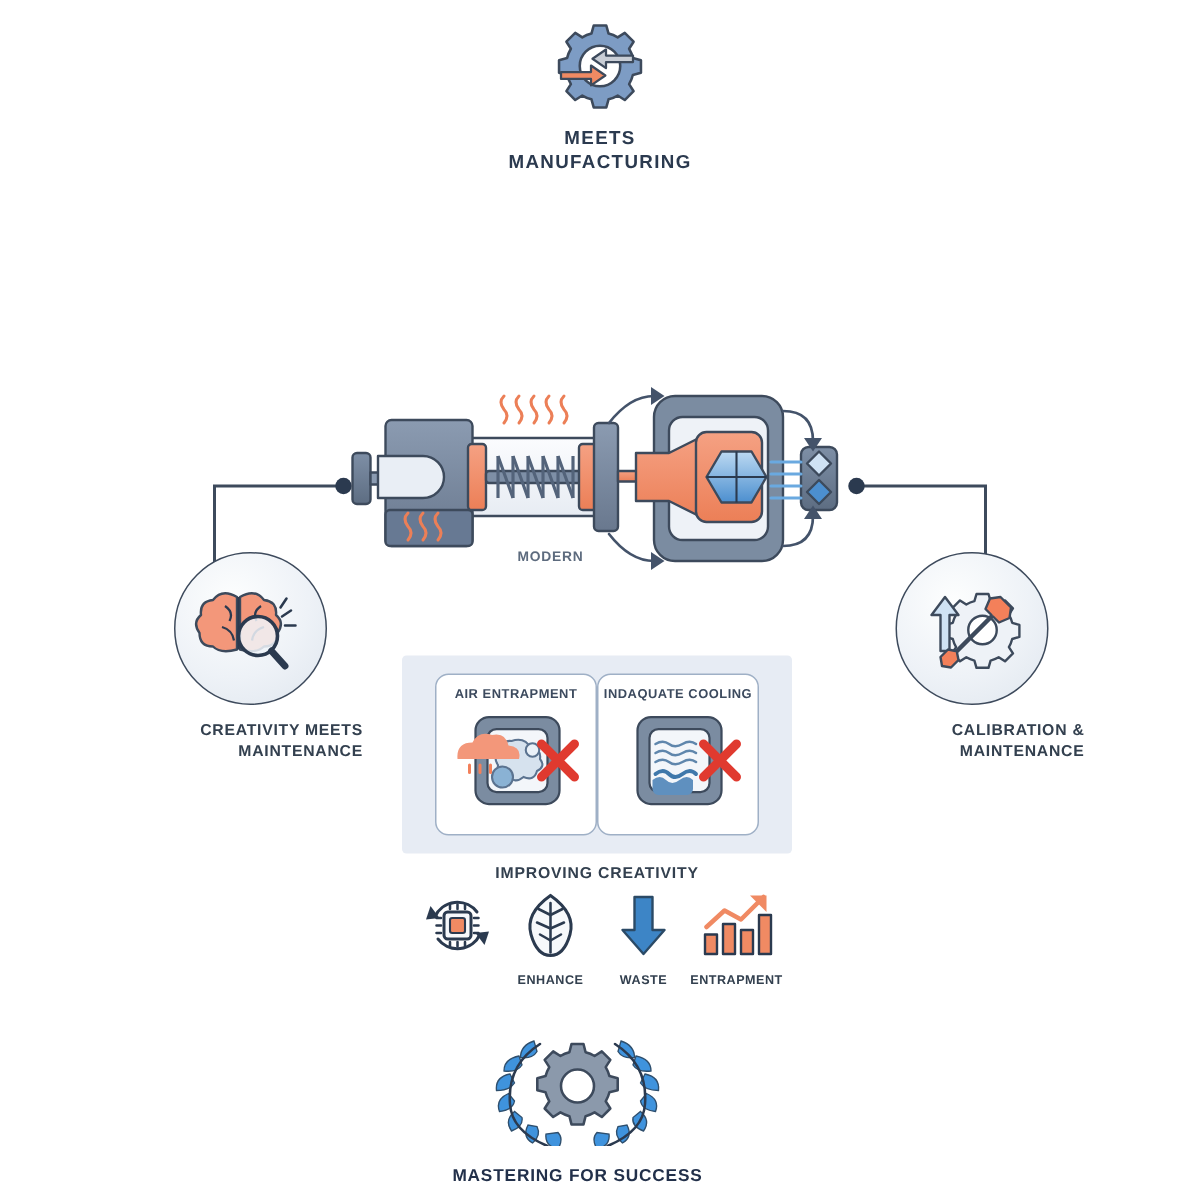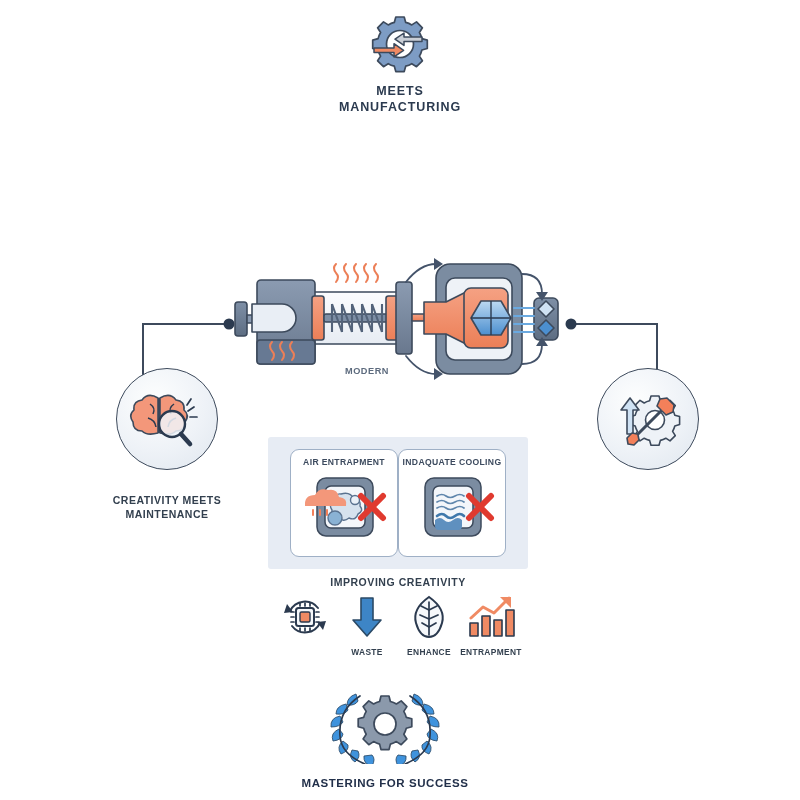--- a/index.html
+++ b/index.html
@@ -29,21 +29,21 @@
   }
 
   
   .node-circle{
     width:100px;height:100px;border-radius:50%;
     background:radial-gradient(circle at 38% 32%,#fdfefe 0%,#eef2f7 55%,#dfe6ee 100%);
     border:1.6px solid #3d4a5c;
     display:flex;align-items:center;justify-content:center;
   }
   .node-label{
-    width:150px;text-align:center;margin-top:23px;
+    width:150px;text-align:right;margin-top:10px;
     font-size:10.5px;font-weight:bold;letter-spacing:.5px;line-height:1.35;
     color:#33404f;
   }
   #node-left{left:92px;top:368px;width:150px;display:flex;flex-direction:column;align-items:center;}
   #node-right{left:573px;top:368px;width:150px;display:flex;flex-direction:column;align-items:center;}
 
   
   #defect-panel{
     left:268px;top:437px;width:260px;height:132px;
     background:#e7ecf4;border-radius:3px;
@@ -265,20 +265,24 @@
           <circle cx="0" cy="0" r="9.5" fill="#ffffff"></circle>
         </g>
 
         <path d="M18,50 V26 l-6,0 9,-12 9,12 -6,0 V50 z" fill="#cfe2f4" stroke="#3d4a5c" stroke-width="1.6" stroke-linejoin="round"></path>
 
         <g fill="#f3805a" stroke="#3d4a5c" stroke-width="1.6" stroke-linejoin="round">
           <path d="M58,14 l-7,1 -3,7 4,4 -24,24 -5,-1 -5,5 1,6 6,1 5,-5 -1,-5 24,-24 4,4 7,-3 1,-7 -5,-5 z"></path>
         </g>
       </svg>
     </div>
+    <div class="node-label">
+      <div>CALIBRATION &amp;</div>
+      <div>MAINTENANCE</div>
+    </div>
   </div>
 
   <div class="abs" id="defect-panel">
     <div class="defect-cards">
 
       <div class="defect-card">
         <div class="defect-title">AIR ENTRAPMENT</div>
         <div class="defect-art">
           <svg width="98" height="72" viewBox="0 0 98 72">
             <g stroke="#3d4a5c" stroke-width="1.5" stroke-linejoin="round">
@@ -355,38 +359,38 @@
             <path d="M18,12 v-3 M23,12 v-3 M28,12 v-3 M18,34 v3 M23,34 v3 M28,34 v3"></path>
             <path d="M12,18 h-3 M12,23 h-3 M12,28 h-3 M34,18 h3 M34,23 h3 M34,28 h3"></path>
           </g>
         </svg>
       </span>
       <div class="improve-label"></div>
     </div>
 
     <div class="improve-item">
       <span>
+        <svg width="40" height="46" viewBox="0 0 40 46">
+          <path d="M20,3 q17,12 13,26 q-4,14 -13,14 q-9,0 -13,-14 q-4,-14 13,-26 z" fill="#f6f8fb" stroke="#2b3a4f" stroke-width="2"></path>
+          <g stroke="#2b3a4f" stroke-width="1.7" fill="none" stroke-linecap="round">
+            <path d="M20,8 V41"></path>
+            <path d="M20,16 l-8,-4 M20,16 l8,-4 M20,25 l-9,-4 M20,25 l9,-4 M20,33 l-7,-4 M20,33 l7,-4"></path>
+          </g>
+        </svg>
+      </span>
+      <div class="improve-label">ENHANCE</div>
+    </div>
+
+    <div class="improve-item">
+      <span>
         <svg width="34" height="46" viewBox="0 0 34 46">
           <path d="M11,4 h12 v22 h8 l-14,16 -14,-16 h8 z" fill="#3d85c6" stroke="#2b4a66" stroke-width="1.6" stroke-linejoin="round"></path>
         </svg>
       </span>
       <div class="improve-label">WASTE</div>
-    </div>
-
-    <div class="improve-item">
-      <span>
-        <svg width="40" height="46" viewBox="0 0 40 46">
-          <path d="M20,3 q17,12 13,26 q-4,14 -13,14 q-9,0 -13,-14 q-4,-14 13,-26 z" fill="#f6f8fb" stroke="#2b3a4f" stroke-width="2"></path>
-          <g stroke="#2b3a4f" stroke-width="1.7" fill="none" stroke-linecap="round">
-            <path d="M20,8 V41"></path>
-            <path d="M20,16 l-8,-4 M20,16 l8,-4 M20,25 l-9,-4 M20,25 l9,-4 M20,33 l-7,-4 M20,33 l7,-4"></path>
-          </g>
-        </svg>
-      </span>
-      <div class="improve-label">ENHANCE</div>
     </div>
 
     <div class="improve-item">
       <span>
         <svg width="50" height="46" viewBox="0 0 50 46">
           <g fill="#f08a63" stroke="#2b3a4f" stroke-width="1.6" stroke-linejoin="round">
             <rect x="4" y="29" width="8" height="13"></rect>
             <rect x="16" y="22" width="8" height="20"></rect>
             <rect x="28" y="26" width="8" height="16"></rect>
             <rect x="40" y="16" width="8" height="26"></rect>

